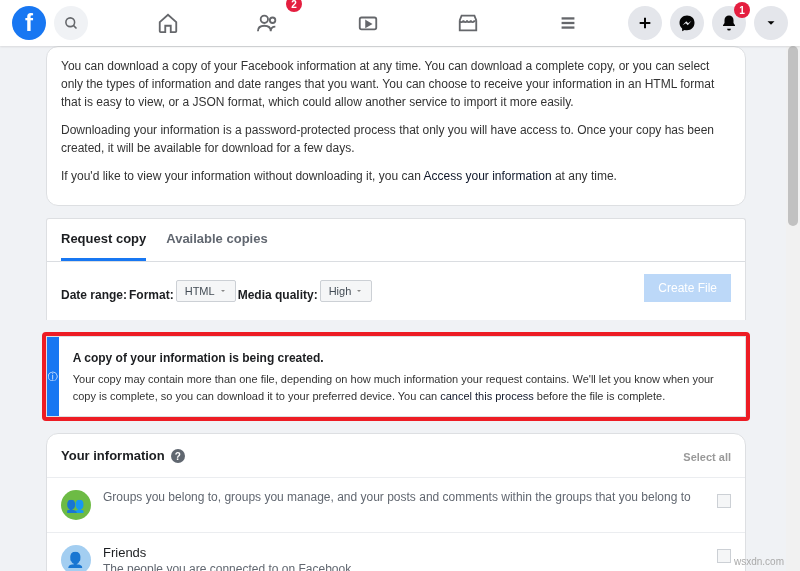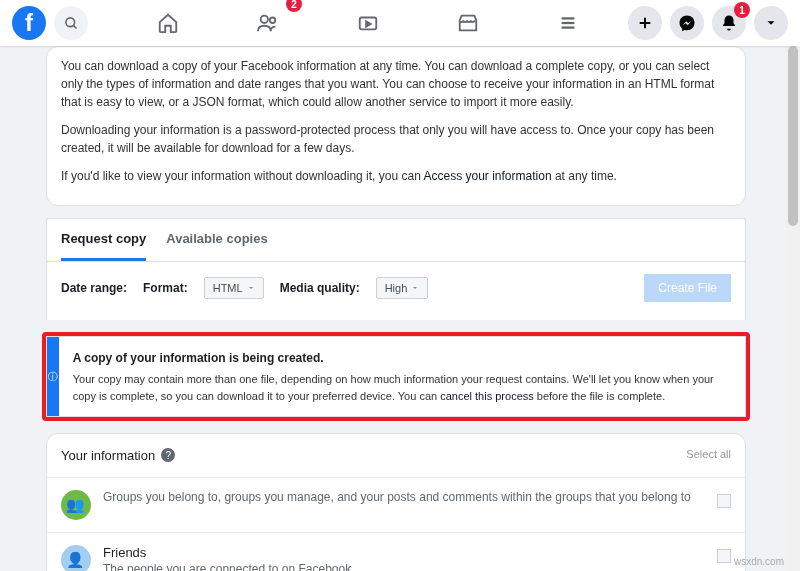--- a/index.html
+++ b/index.html
@@ -13,31 +13,31 @@
 .circle-btn{width:34px;height:34px;border-radius:50%;background:#e4e6eb;display:flex;align-items:center;justify-content:center;cursor:pointer;position:relative}
 .badge{position:absolute;top:-4px;right:-4px;background:#e41e3f;color:#fff;font-size:10px;font-weight:700;width:16px;height:16px;border-radius:50%;display:flex;align-items:center;justify-content:center}
 .page{margin-top:46px;height:525px;overflow-y:auto;padding:0 0 60px 46px}
 .card{background:#fff;border:1px solid #dddfe2;border-radius:12px;max-width:700px;margin-bottom:12px}
 .intro{padding:10px 14px;line-height:1.5;color:#333;font-size:12px}
 .intro p{margin-bottom:10px}
 .link{color:#0f172a;cursor:pointer}
 .tabs{display:flex;border-bottom:1px solid #dadde1;padding:0 14px}
 .tab{padding:12px 0;margin-right:20px;font-size:13px;font-weight:600;color:#616770;cursor:pointer}
 .tab.active{color:#1c1e21;border-bottom:3px solid #1877f2}
-.filters{display:flex;align-items:center;padding:12px 14px;gap:16px;font-size:12px}
+.filters{display:flex;align-items:flex-end;padding:12px 14px;gap:2px;font-size:12px}
 .flabel{font-weight:700;color:#1c1e21}
 .select{border:1px solid #ccd0d5;background:#f5f6f7;border-radius:2px;padding:4px 8px;color:#444d56;display:flex;align-items:center;gap:4px;cursor:pointer;font-size:11px}
 .create-btn{margin-left:auto;background:#bcd8f8;color:#fff;font-weight:400;padding:7px 14px;border-radius:0;cursor:pointer;font-size:12px}
 .alert-wrap{border:4px solid #ed1c24;border-radius:4px;margin:0 -4px 12px -4px}
 .alert{display:flex;background:#fff;border:1px solid #dddfe2}
 .alert-bar{width:22px;background:#1877f2;display:flex;align-items:center;justify-content:center;color:#fff;font-size:10px}
 .alert-body{padding:12px 14px;line-height:1.5}
 .alert-title{font-weight:700;margin-bottom:4px;font-size:12px}
 .alert-text{font-size:11px;color:#333}
-.sect-head{display:flex;align-items:flex-start;padding:14px;font-size:13px;font-weight:400;color:#1c1e21}
+.sect-head{display:flex;align-items:flex-end;padding:14px;font-size:13px;font-weight:700;color:#1c1e21}
 .select-all{margin-left:auto;font-size:11px;color:#999}
 .info-row{display:flex;align-items:flex-start;padding:12px 14px;border-top:1px solid #ebedf0}
 .info-ico{width:30px;height:30px;border-radius:50%;display:flex;align-items:center;justify-content:center;color:#fff;font-size:15px;flex-shrink:0;margin-right:12px}
 .info-body{flex:1}
 .info-title{font-size:13px;color:#1c1e21;margin-bottom:2px}
 .info-desc{font-size:12px;color:#616770}
 .chk{width:14px;height:14px;border:1px solid #ccd0d5;background:#f5f6f7;margin-left:10px;margin-top:4px}
 .qmark{width:14px;height:14px;border-radius:50%;background:#606770;color:#fff;font-size:10px;display:inline-flex;align-items:center;justify-content:center;margin-left:6px}
 svg{display:block}
 .scrolltrack{position:fixed;right:0;top:46px;width:14px;bottom:0;background:#f1f1f1}

